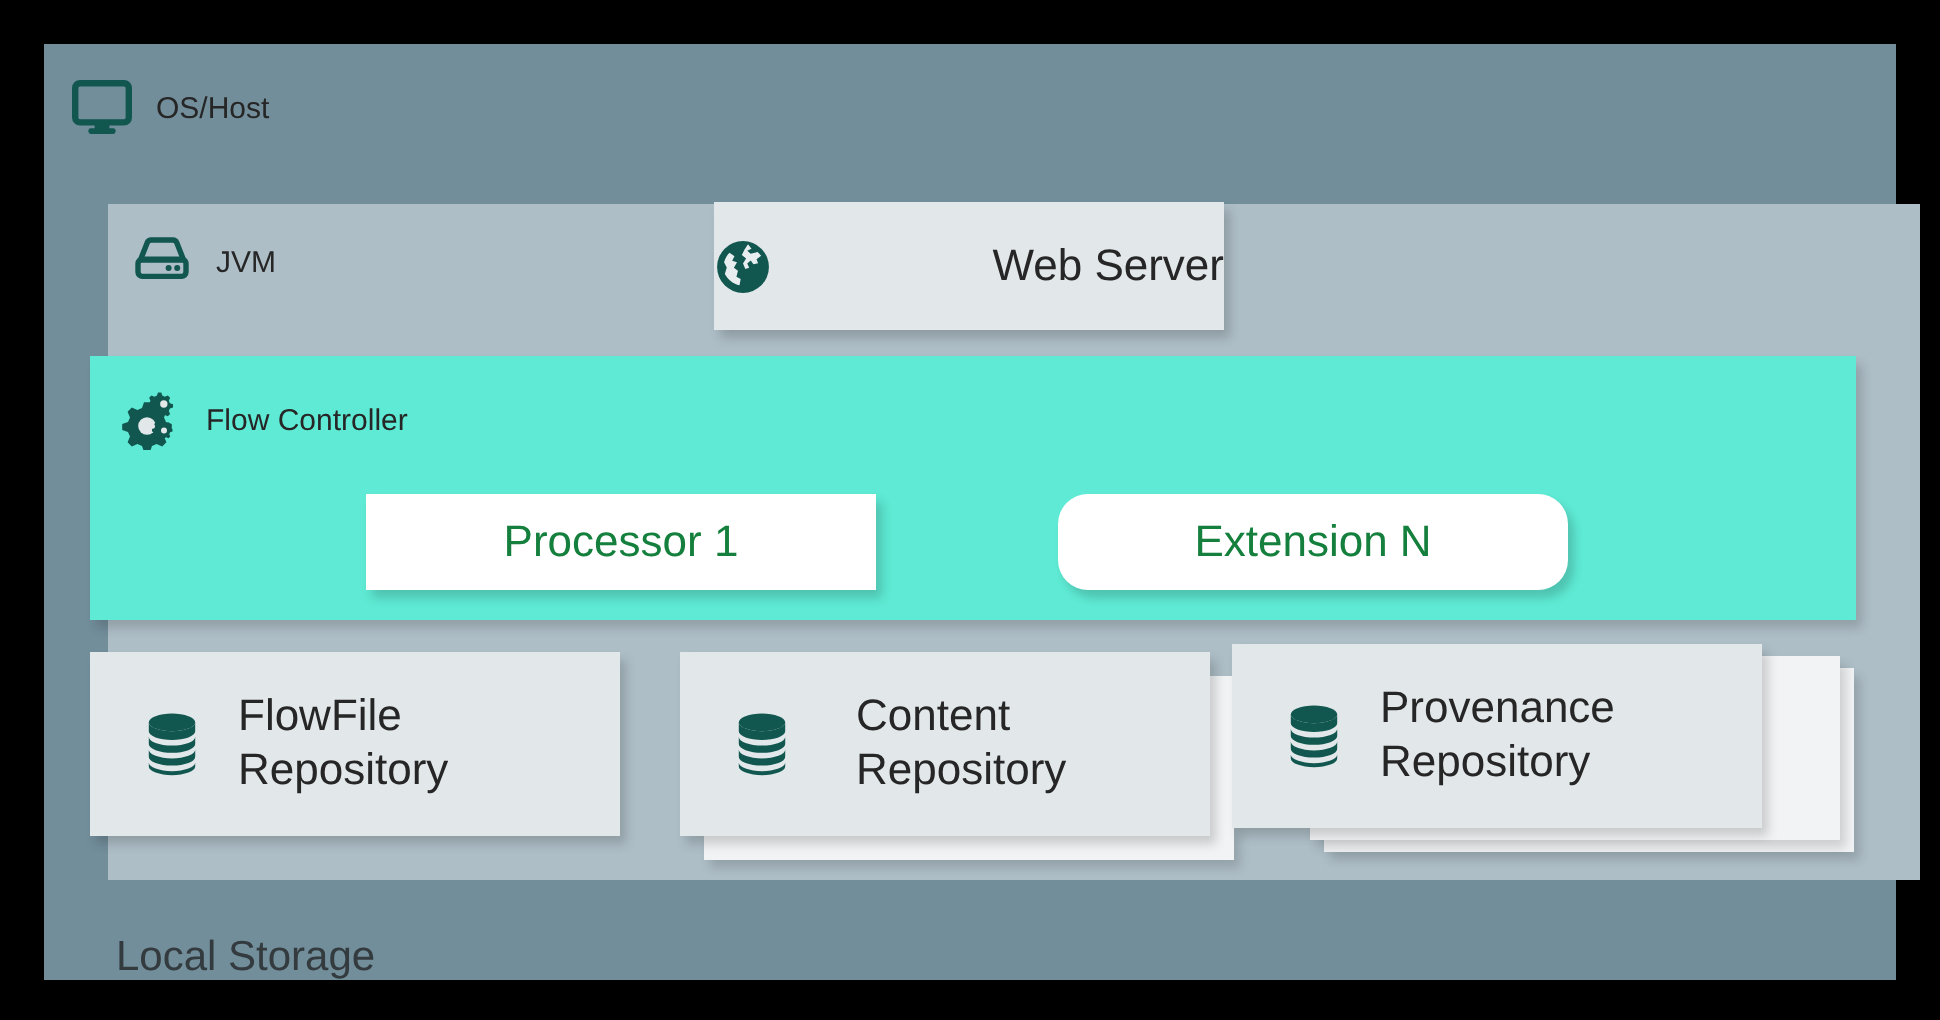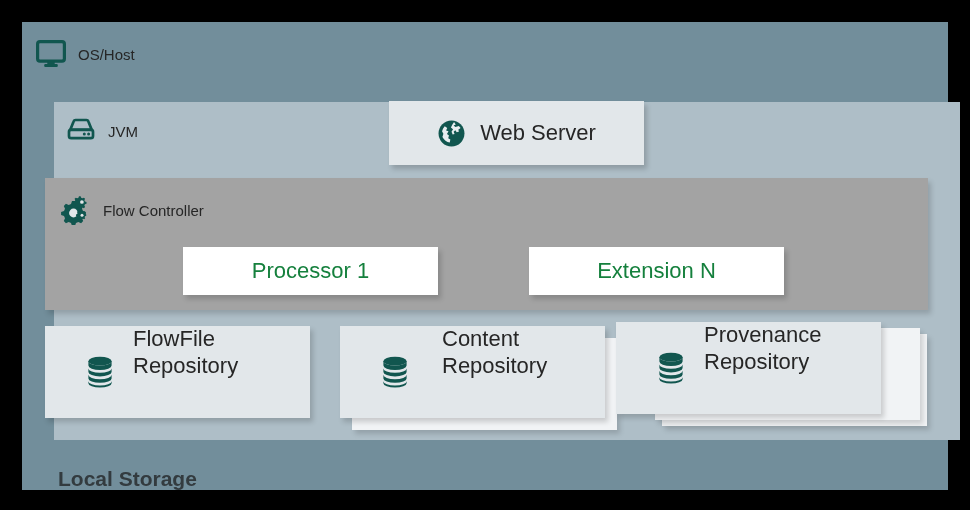--- a/index.html
+++ b/index.html
@@ -68,37 +68,36 @@
   .web-server-card {
     position: absolute;
     left: 357px;
     top: 101px;
     width: 255px;
     height: 64px;
     background: #e2e7ea;
     box-shadow: 3px 4px 5px rgba(0,0,0,0.18);
     display: flex;
     align-items: center;
-    justify-content: center;
+    justify-content: space-between;
     gap: 14px;
-    margin-left: 32px;
   }
   .web-server-card .card-text {
     font-size: 22px;
     color: #262626;
   }
 
   
   .flow-controller-panel {
     position: absolute;
     left: 45px;
     top: 178px;
     width: 883px;
     height: 132px;
-    background: #a3a3a3;
+    background: #5eead4;
     box-shadow: 3px 4px 5px rgba(0,0,0,0.16);
   }
 
   .flow-controller-label {
     left: 14px;
     top: 17px;
   }
 
   
   .ext-card {
@@ -114,29 +113,31 @@
   }
   .processor-card {
     left: 183px;
     top: 247px;
     width: 255px;
   }
   .extension-card {
     left: 529px;
     top: 247px;
     width: 255px;
+    border-radius: 15px;
   }
 
   
   .repo-card {
     position: absolute;
     background: #e2e7ea;
     display: flex;
+    align-items: center;
     gap: 18px;
-    padding-left: 40px;
+    padding-left: 26px;
     box-sizing: border-box;
     height: 92px;
     box-shadow: 3px 4px 5px rgba(0,0,0,0.17);
     z-index: 3;
   }
   .repo-card .repo-text {
     font-size: 22px;
     line-height: 1.22;
     color: #262626;
     white-space: pre-line;
@@ -158,21 +159,20 @@
   .prov-stack-2      { left: 655px; top: 328px; width: 265px; height: 92px; z-index: 2; }
 
   
   .local-storage-label {
     position: absolute;
     left: 36px;
     top: 445px;
     font-size: 21px;
     color: #333b3f;
     white-space: nowrap;
-    font-weight: bold;
   }
 
   .icon {
     display: inline-flex;
     align-items: center;
     justify-content: center;
     flex: none;
   }
 </style>
 </head>

